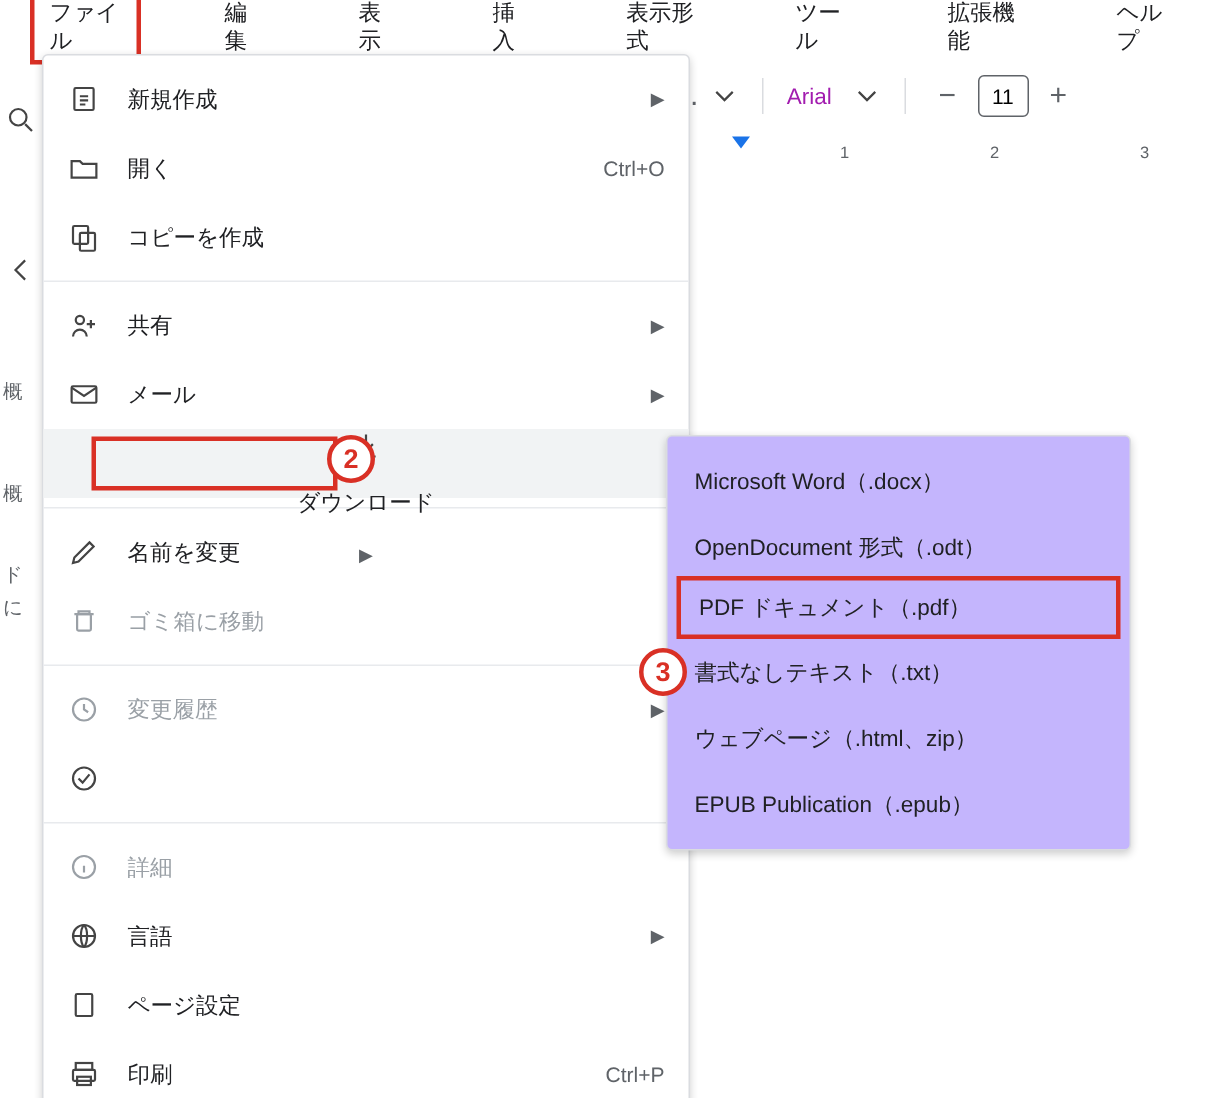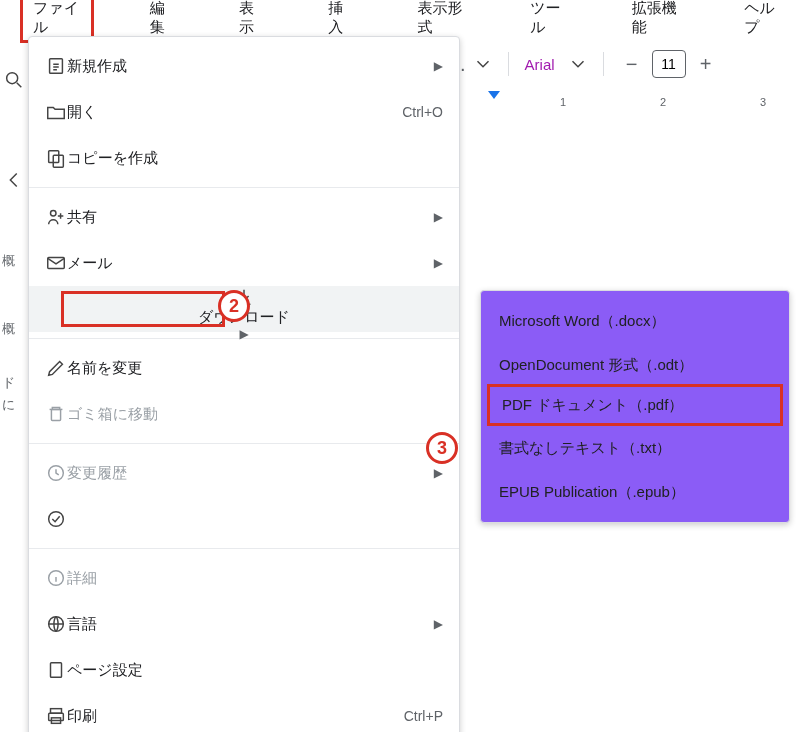--- a/index.html
+++ b/index.html
@@ -14,31 +14,31 @@
 .sep { width:1px; height:24px; background:#dadce0; margin:0 8px; }
 .minus,.plus { width:24px; height:24px; display:flex; align-items:center; justify-content:center; font-size:20px; color:#5f6368; }
 .size-box { width:34px; height:28px; border:1px solid #5f6368; border-radius:4px; display:flex; align-items:center; justify-content:center; font-size:14px; }
 .ruler { position:absolute; left:460px; right:0; top:96px; height:24px; }
 .ruler .numrow { position:relative; height:20px; }
 .ruler .indent { position:absolute; left:28px; top:-5px; width:0; height:0; border-left:6px solid transparent; border-right:6px solid transparent; border-top:8px solid #1a73e8; }
 .ruler .num { position:absolute; top:0; font-size:11px; color:#5f6368; }
 .left-strip { position:absolute; left:0; top:40px; width:28px; }
 .left-strip .icon { width:28px; height:40px; display:flex; align-items:center; justify-content:center; color:#5f6368; }
 .dropdown { position:absolute; left:28px; top:36px; width:432px; background:#fff; border:1px solid #dadce0; border-radius:4px; box-shadow: 0 2px 6px rgba(0,0,0,0.2); padding:6px 0; }
-.drow { display:flex; align-items:center; height:46px; padding:0 16px; color:#202124; font-size:15px; position:relative; }
+.drow { display:flex; align-items:center; height:46px; padding:0 16px; gap:18px; color:#202124; font-size:15px; position:relative; }
 .drow .lab { flex:1; }
 .drow .arrow { color:#5f6368; font-size:12px; }
 .drow .shortcut { color:#5f6368; font-size:14px; }
 .drow.disabled { color:#9aa0a6; }
 .drow.disabled svg { stroke:#9aa0a6; }
 .dsep { height:1px; background:#e8eaed; margin:6px 0; }
 .drow.highlighted { background:#f1f3f4;flex-direction:column; }
 .drow .redbox { position:absolute; left:32px; top:5px; width:164px; height:36px; border:3px solid #d93025; pointer-events:none; }
 .callout { position:absolute; width:32px; height:32px; border:3px solid #d93025; border-radius:50%; display:flex; align-items:center; justify-content:center; font-size:18px; font-weight:bold; color:#d93025; background:#fff; }
-.submenu { position:absolute; left:480px; top:290px; width:310px; background:#8b5cf6; border:1px solid #dadce0; border-radius:4px; box-shadow:0 2px 6px rgba(0,0,0,0.2); padding:8px 0; }
+.submenu { position:absolute; left:444px; top:290px; width:310px; background:#c4b5fd; border:1px solid #dadce0; border-radius:4px; box-shadow:0 2px 6px rgba(0,0,0,0.2); padding:8px 0; }
 .srow { height:44px; display:flex; align-items:center; padding:0 18px; font-size:15px; color:#202124; }
 .srow.boxed { border:3px solid #d93025; margin:-3px 6px 0 6px; height:42px; padding:0 12px; }
 svg.ic { width:22px; height:22px; stroke:#444; stroke-width:1.6; fill:none; flex-shrink:0; }
 .side-txt { position:absolute; left:2px; font-size:13px; color:#5f6368; }
 </style>
 </head>
 <body>
 
 <div class="menubar">
   <div class="mitem active">ファイル</div>
@@ -214,16 +214,17 @@
   </div>
 </div>
 
 <div class="callout" style="left:218px; top:290px">2</div>
 
 <div class="submenu">
   <div class="srow">Microsoft Word（.docx）</div>
   <div class="srow">OpenDocument 形式（.odt）</div>
   <div class="srow boxed">PDF ドキュメント（.pdf）</div>
   <div class="srow">書式なしテキスト（.txt）</div>
+  <div class="srow">ウェブページ（.html、zip）</div>
   <div class="srow">EPUB Publication（.epub）</div>
 </div>
 
 <div class="callout" style="left:426px; top:432px">3</div>
 
 </body></html>

